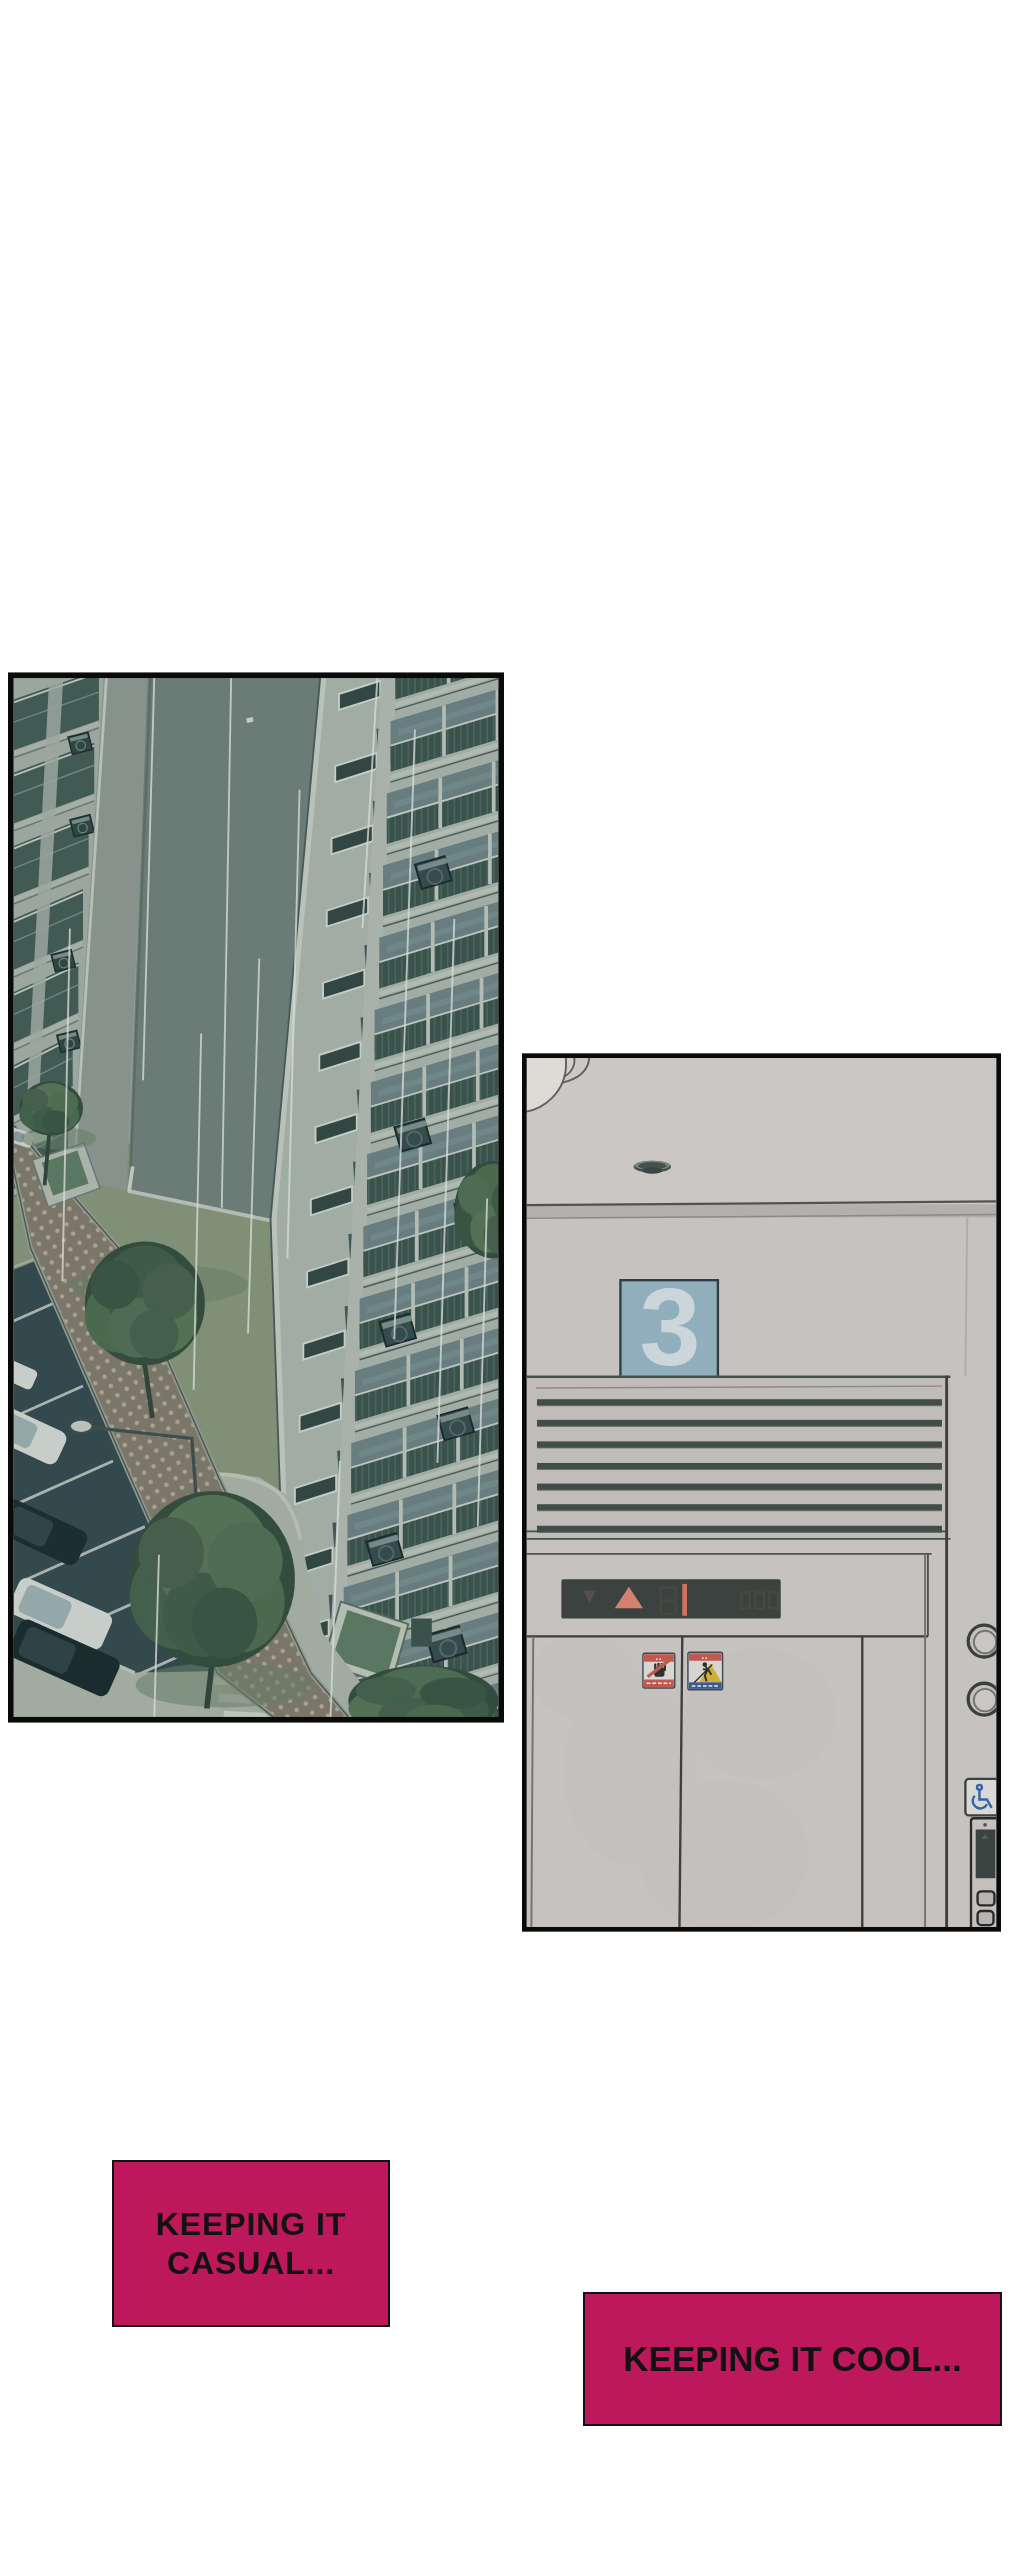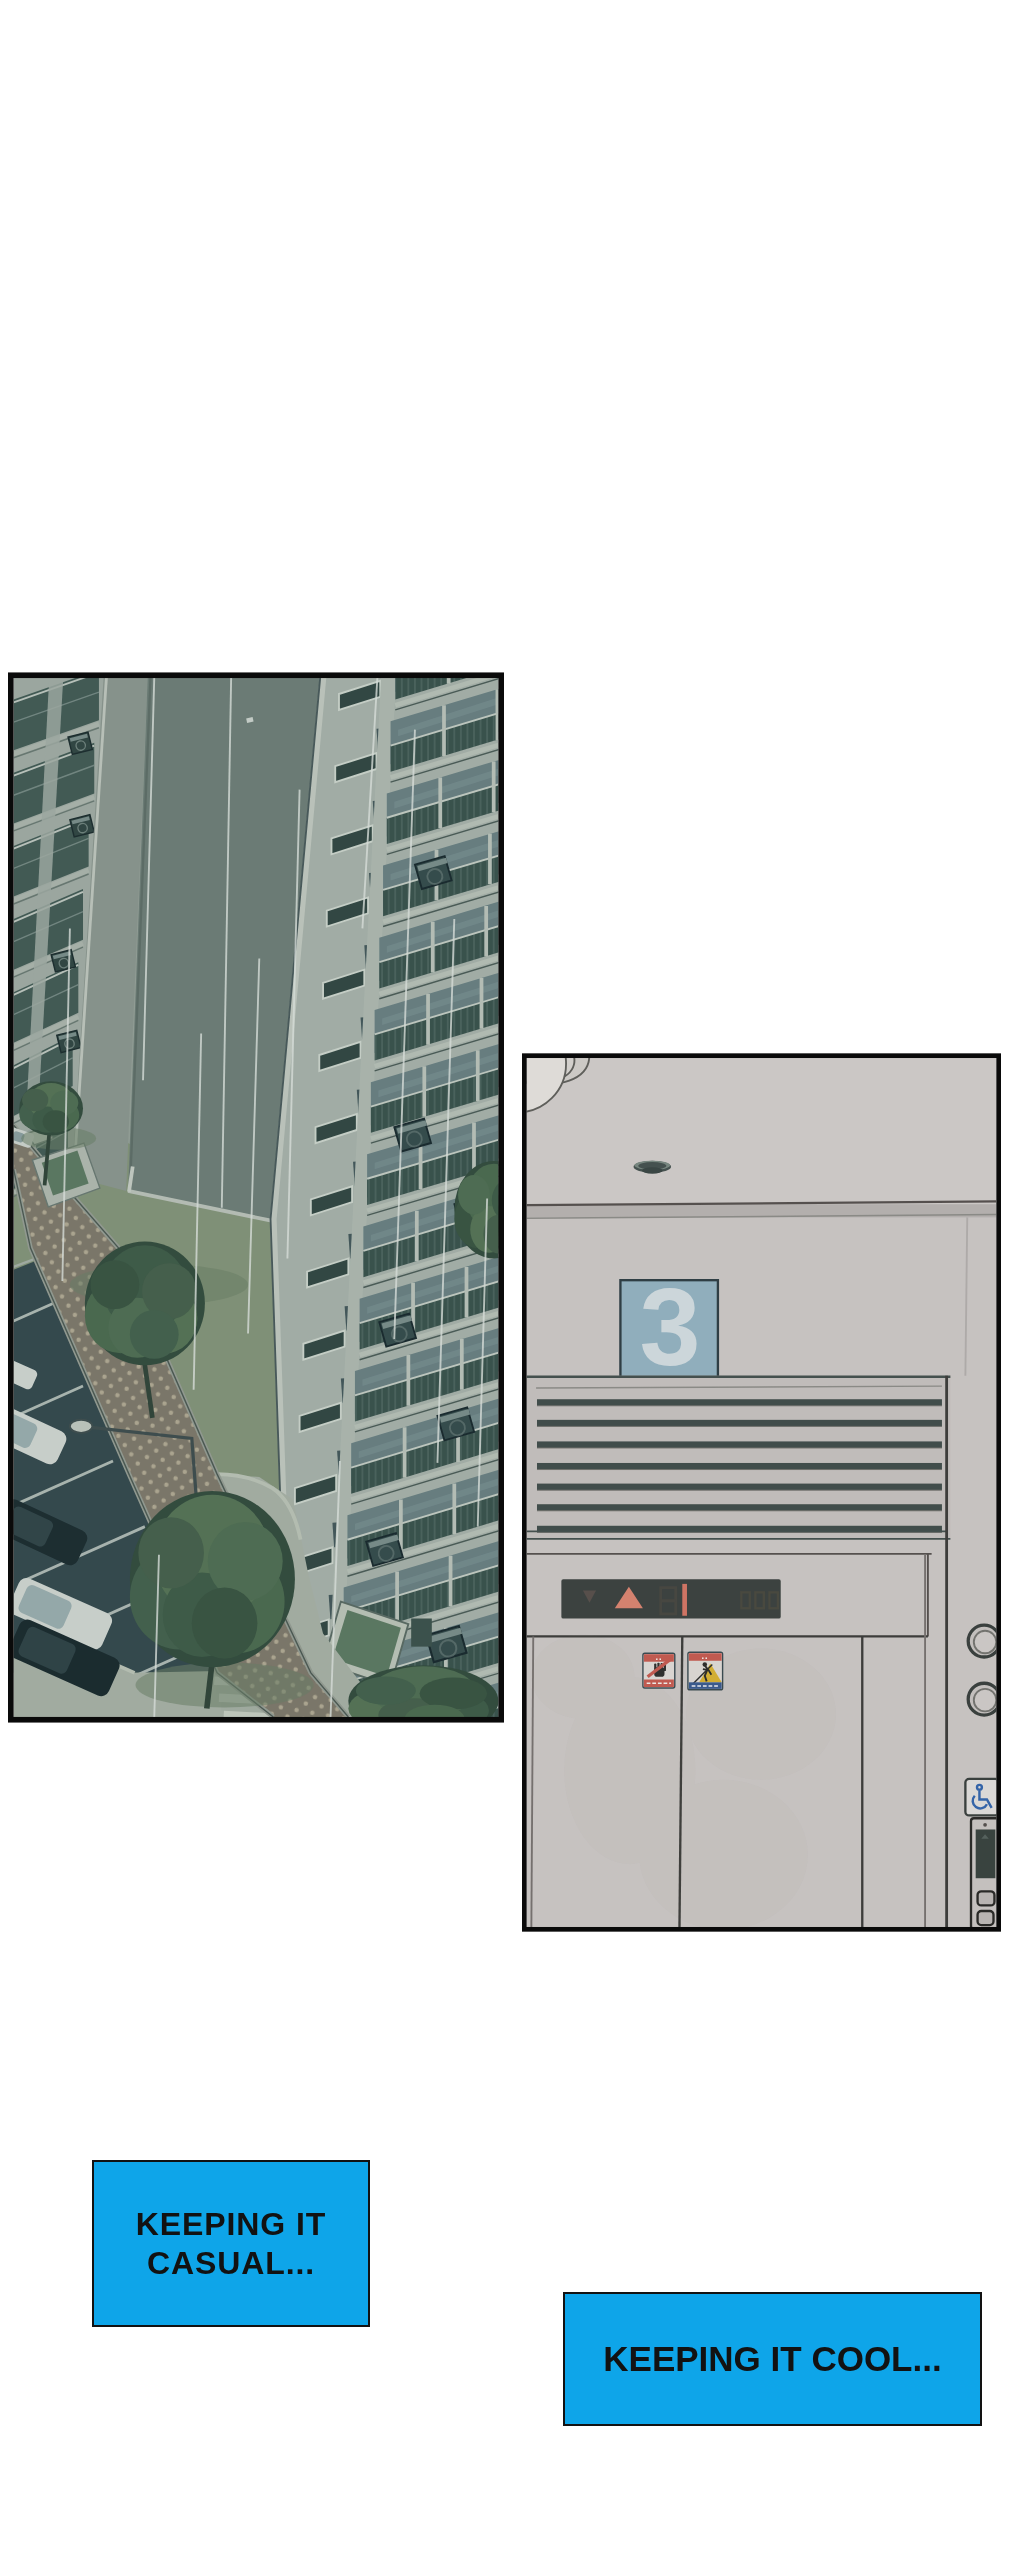--- a/index.html
+++ b/index.html
@@ -1,20 +1,20 @@
 <!DOCTYPE html>
 <html style="font-size:15px"><head>
 <meta charset="utf-8">
 <style>
   html,body{margin:0;padding:0;background:#ffffff;}
   #page{position:relative;width:1013px;height:2576px;background:#ffffff;overflow:hidden;
         font-family:"Liberation Sans", sans-serif;}
-  .cap{position:absolute;background:#0ea5e9;border:2.8px solid #121212;box-sizing:border-box;
+  .cap{position:absolute;background:#be185d;border:2.8px solid #121212;box-sizing:border-box;
        display:flex;align-items:center;justify-content:center;text-align:center;
-       font-weight:bold;color:#121212;}
+       font-weight:bold;color:#121212;margin-left:20px;}
 </style>
 </head>
 <body>
 <div id="page">
 
 <svg style="position:absolute;left:8.4px;top:672px" width="496" height="1051" viewBox="0 0 529 1120" font-family="Liberation Sans, sans-serif">
   <defs>
     <pattern id="balus" width="7" height="28" patternUnits="userSpaceOnUse">
       <rect width="7" height="28" fill="#37504b"></rect>
       <rect x="0" y="0" width="2" height="28" fill="#4a625d"></rect>

